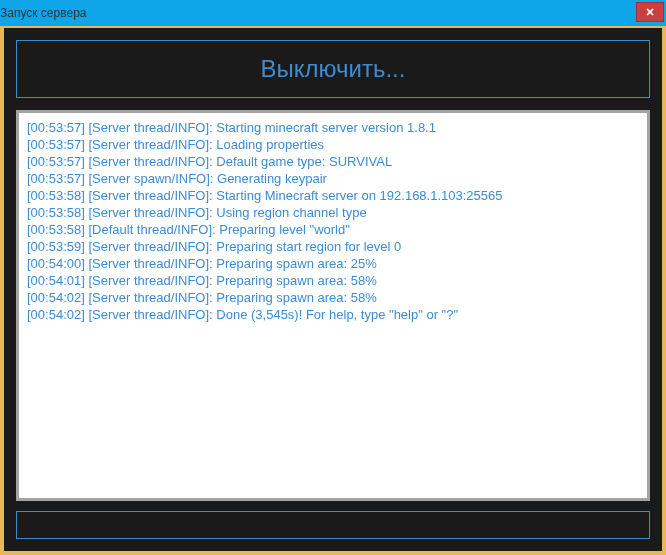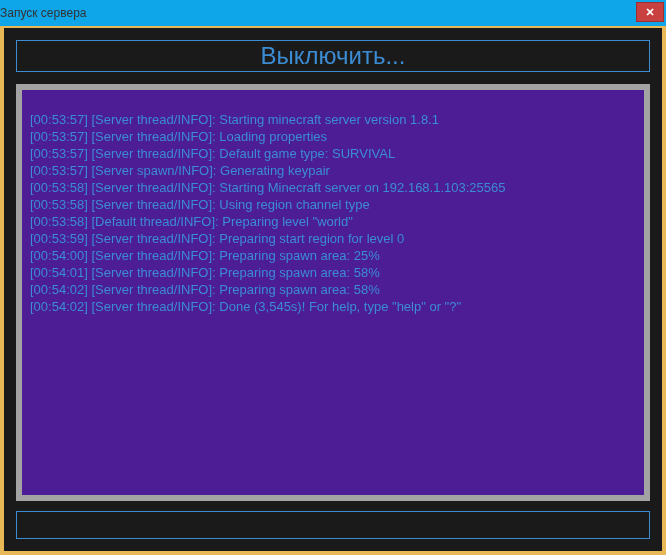--- a/index.html
+++ b/index.html
@@ -48,36 +48,36 @@
       display: flex;
       flex-direction: column;
     }
     .button-row {
       display: flex;
       gap: 10px;
       margin-bottom: 12px;
     }
     .big-button {
       flex: 1;
-      height: 32px;
+      height: 58px;
       background: #1a1a1a;
       border: 1px solid #3c8cd4;
       color: #3c8cd4;
       font-size: 24px;
       font-family: "Segoe UI", Tahoma, sans-serif;
       display: flex;
       align-items: center;
       justify-content: center;
       cursor: pointer;
     }
     .log-area {
       flex: 1;
-      background: #4c1d95;
-      border: 6px solid #a3a3a3;
-      padding: 21px 8px;
+      background: #ffffff;
+      border: 3px solid #a3a3a3;
+      padding: 6px 8px;
       overflow: auto;
       font-size: 13px;
       line-height: 17px;
       color: #3c8cd4;
       font-family: "Segoe UI", Tahoma, sans-serif;
     }
     .log-line { white-space: nowrap; }
     .input-row {
       height: 28px;
       margin-top: 10px;

